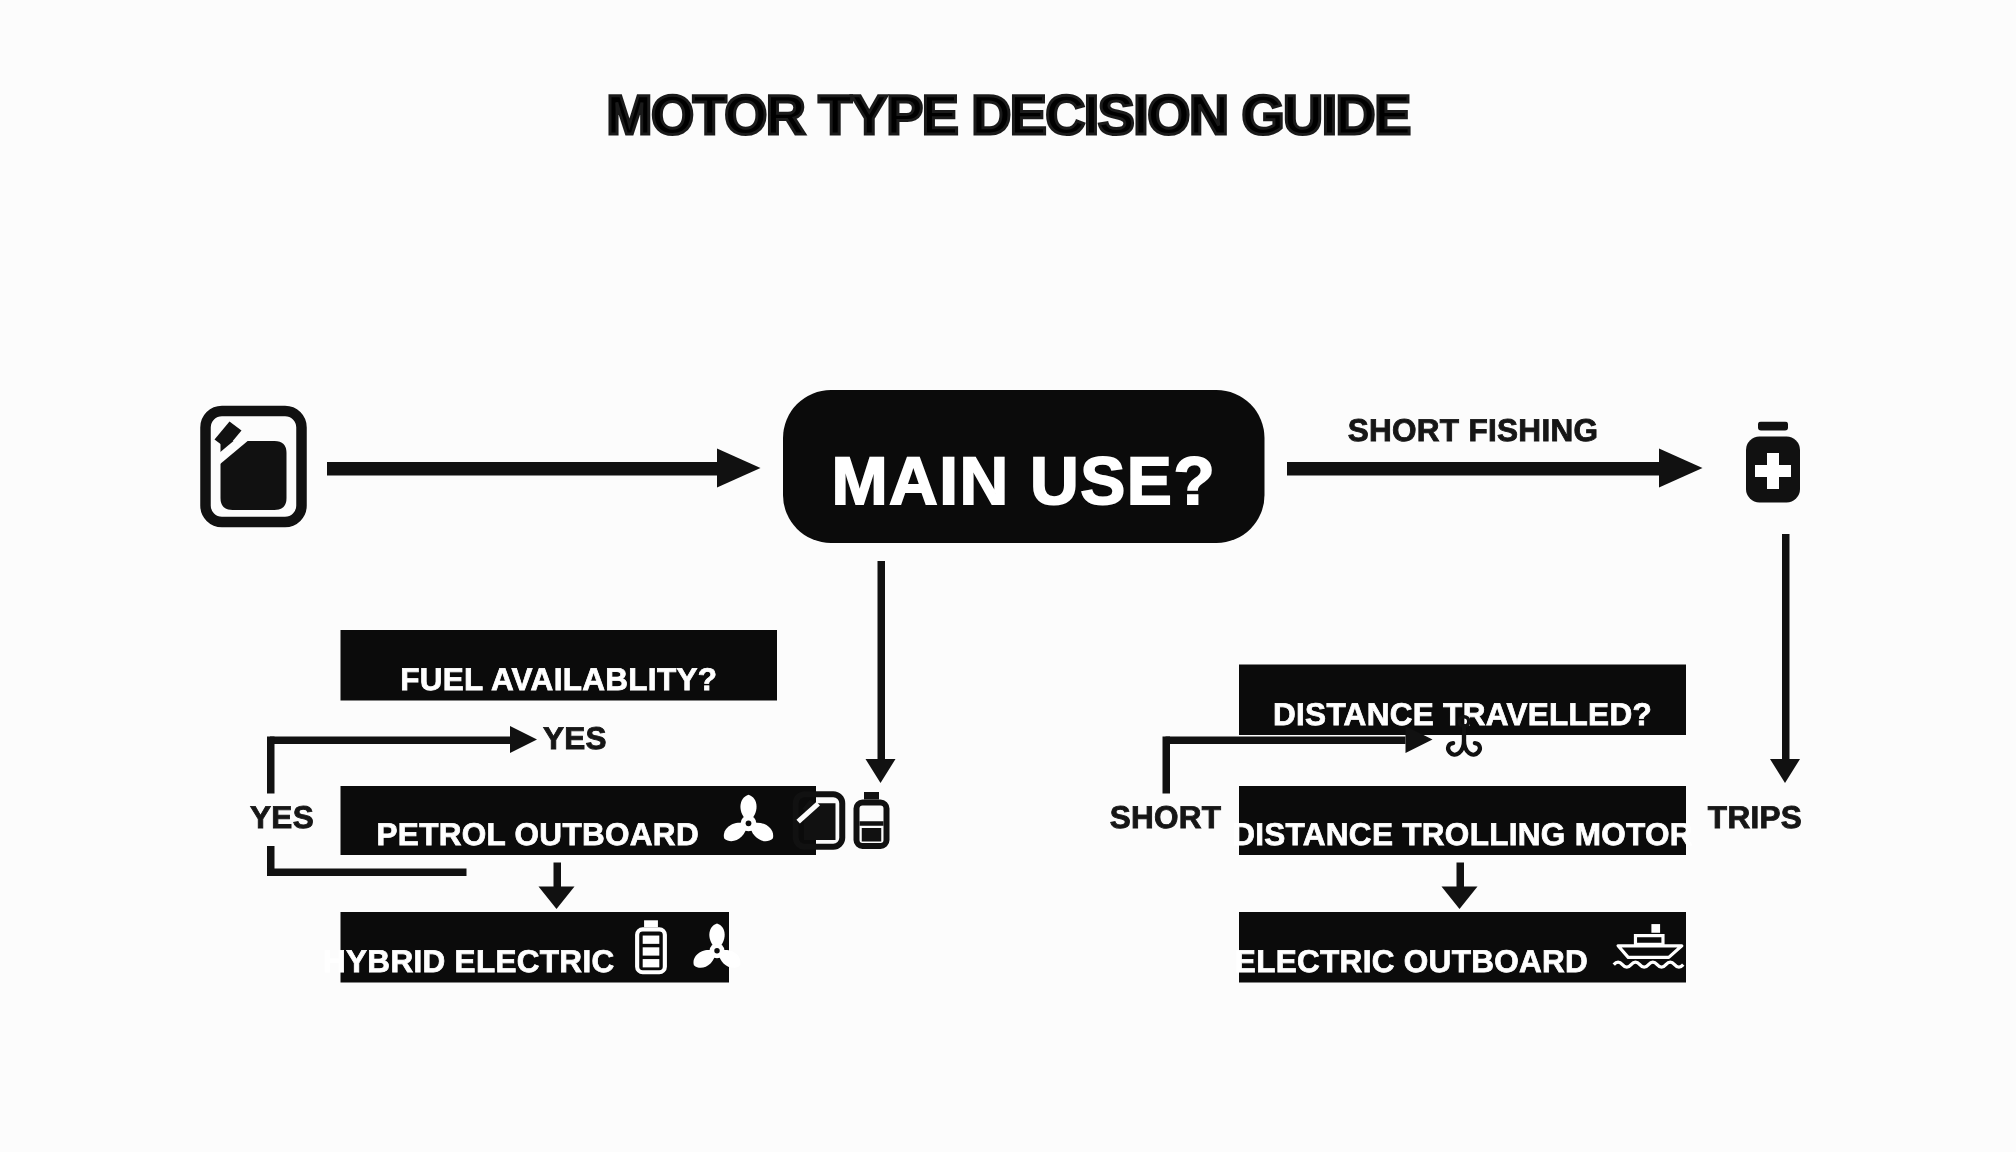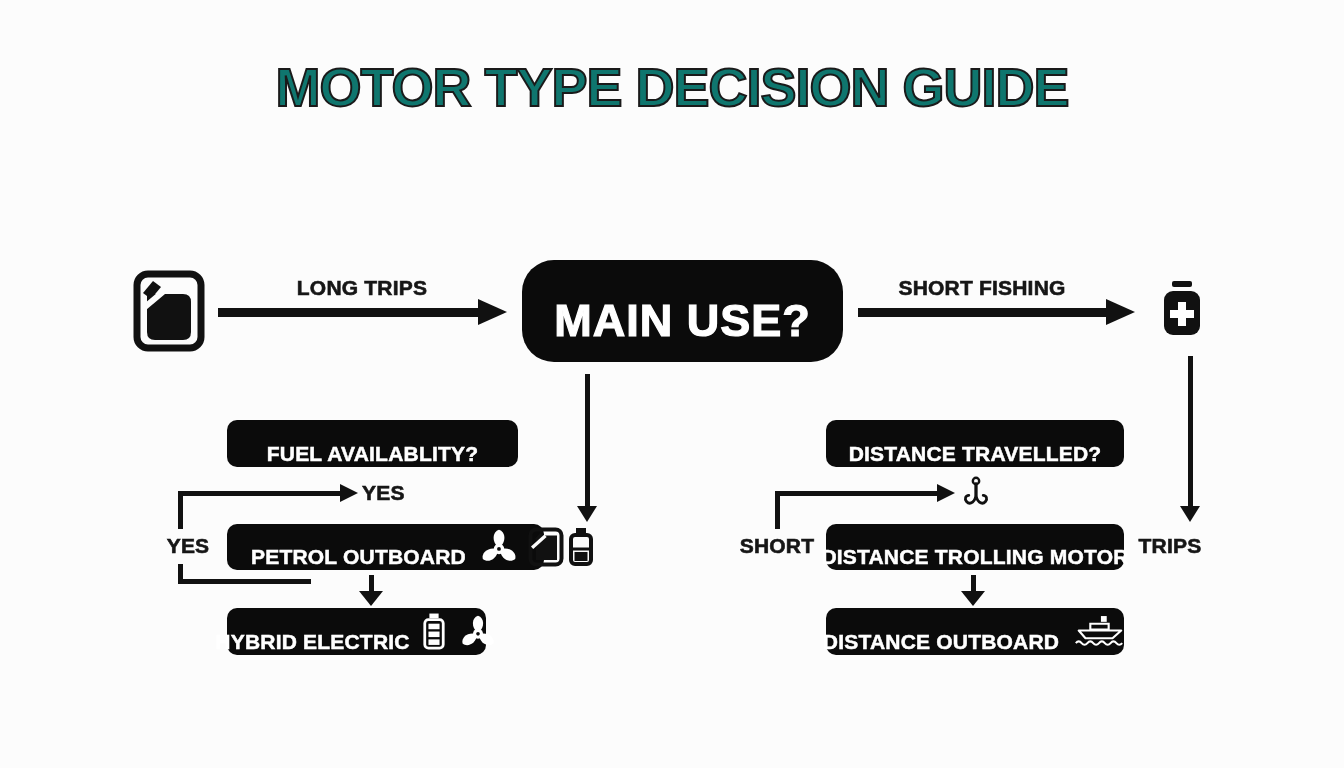--- a/index.html
+++ b/index.html
@@ -8,30 +8,30 @@
     --boxtext:#ffffff;
     --bg:#fcfcfc;
   }
   *{margin:0;padding:0;box-sizing:border-box;}
   html,body{width:1344px;height:768px;overflow:hidden;}
   body{background:var(--bg);font-family:"Liberation Sans",sans-serif;}
   .stage{position:relative;width:1344px;height:768px;}
 
   .title{
     position:absolute;left:0;top:56px;width:100%;
-    text-align:center;font-size:54px;font-weight:bold;
-    letter-spacing:-1px;color:#0f766e;
+    text-align:center;font-size:37px;font-weight:bold;
+    letter-spacing:-1px;color:#000000;
     -webkit-text-stroke:2px #1a1a1a;
   }
 
   
   .node{
     position:absolute;background:var(--box);color:var(--boxtext);
     display:flex;align-items:center;justify-content:center;
-    font-weight:bold;border-radius:10px;gap:12px;
+    font-weight:bold;border-radius:0;gap:12px;
   }
   .node .ntext{
     font-size:21px;letter-spacing:.2px;color:var(--boxtext);
     -webkit-text-stroke:.5px #ffffff;white-space:nowrap;margin-top:20px;
   }
   .rootnode{border-radius:32px;}
   .rootnode .ntext{font-size:45px;letter-spacing:1px;-webkit-text-stroke:1.2px #ffffff;}
 
   
   .hline,.vline{position:absolute;background:var(--ink);}
@@ -61,21 +61,20 @@
     <svg width="72" height="82" viewBox="0 0 72 82">
       <rect x="4" y="4" width="64" height="74" rx="11" fill="none" stroke="#111" stroke-width="7"></rect>
       <path d="M10 23 L20 11 L28 17 L18 29 Z" fill="#111"></path>
       <path d="M14 24 H50 Q58 24 58 32 V62 Q58 70 50 70 H22 Q14 70 14 62 Z" fill="#111"></path>
       <rect x="6" y="23" width="38" height="6" fill="#fcfcfc" transform="rotate(-40 25 26)"></rect>
     </svg>
   </span>
 
   <div class="hline" style="left:218px;top:308px;width:260px;height:9px"></div>
   <div class="ah ah-right-big" style="left:478px;top:299px"></div>
-  <div class="lbl" style="left:252px;top:276px;width:220px">LONG TRIPS</div>
 
   <div class="node rootnode" style="left:522px;top:260px;width:321px;height:102px">
     <span class="ntext">MAIN USE?</span>
   </div>
 
   <div class="hline" style="left:858px;top:308px;width:248px;height:9px"></div>
   <div class="ah ah-right-big" style="left:1106px;top:299px"></div>
   <div class="lbl" style="left:858px;top:276px;width:248px">SHORT FISHING</div>
 
   <span class="icon" style="left:1160px;top:281px">
@@ -157,21 +156,21 @@
           <path d="M22 4 C29 6 30 17 22 23 C14 17 15 6 22 4 Z"></path>
           <path d="M22 4 C29 6 30 17 22 23 C14 17 15 6 22 4 Z" transform="rotate(122 22 24)"></path>
           <path d="M22 4 C29 6 30 17 22 23 C14 17 15 6 22 4 Z" transform="rotate(238 22 24)"></path>
           <circle cx="22" cy="24" r="5.5"></circle>
         </g>
         <circle cx="22" cy="24" r="2" fill="#0b0b0b"></circle>
       </svg>
     </span>
   </div>
 
-  <div class="node" style="left:826px;top:420px;width:298px;height:47px">
+  <div class="node" style="left:826px;top:443px;width:298px;height:47px">
     <span class="ntext">DISTANCE TRAVELLED?</span>
   </div>
 
   <div class="hline" style="left:777px;top:491px;width:160px;height:5px"></div>
   <div class="ah ah-right-sm" style="left:937px;top:484px"></div>
   <span class="icon" style="left:960px;top:476px">
     <svg width="32" height="36" viewBox="0 0 32 36">
       <circle cx="16" cy="5" r="3.2" fill="none" stroke="#111" stroke-width="2.4"></circle>
       <path d="M16 8 V17 C16 26 10 29.5 6.5 25.5 C4.3 23 5.5 19.6 8.8 19.4" fill="none" stroke="#111" stroke-width="2.8" stroke-linecap="round"></path>
       <path d="M16 8 V17 C16 26 22 29.5 25.5 25.5 C27.7 23 26.5 19.6 23.2 19.4" fill="none" stroke="#111" stroke-width="2.8" stroke-linecap="round"></path>
@@ -183,21 +182,21 @@
   <div class="node" style="left:826px;top:524px;width:298px;height:46px">
     <span class="ntext">DISTANCE TROLLING MOTOR</span>
   </div>
 
   <div class="lbl" style="left:1130px;top:534px;width:80px">TRIPS</div>
 
   <div class="vline" style="left:971px;top:575px;width:5px;height:17px"></div>
   <div class="ah ah-down-md" style="left:961px;top:591px"></div>
 
   <div class="node" style="left:826px;top:608px;width:298px;height:47px">
-    <span class="ntext">DISTANCE OUTBOARD</span>
+    <span class="ntext">ELECTRIC OUTBOARD</span>
     <span>
       <svg width="56" height="35" viewBox="0 0 58 36">
         <rect x="31" y="2" width="6" height="6" fill="#fff"></rect>
         <path d="M20 10 H39 V16 H20 Z" fill="none" stroke="#fff" stroke-width="2.2"></path>
         <path d="M8 17 H52 L43 25 H15 Z" fill="none" stroke="#fff" stroke-width="2.2" stroke-linejoin="round"></path>
         <path d="M5 30 Q8 26.5 11 30 T17 30 T23 30 T29 30 T35 30 T41 30 T47 30 T53 30" fill="none" stroke="#fff" stroke-width="2.2"></path>
       </svg>
     </span>
   </div>
 

